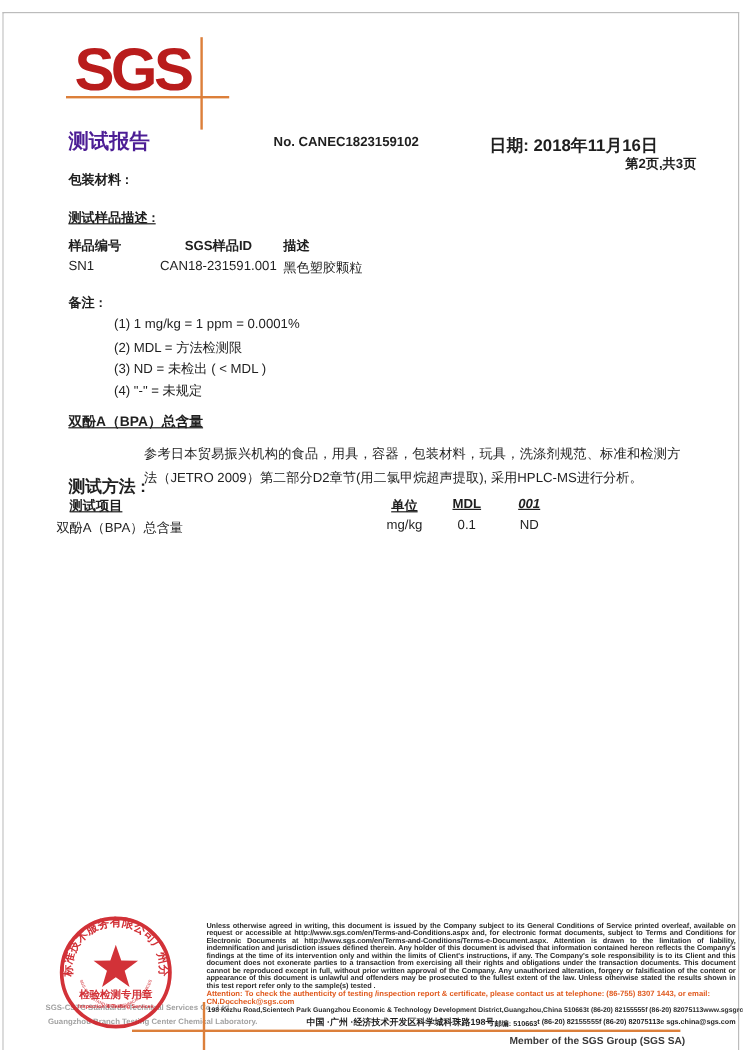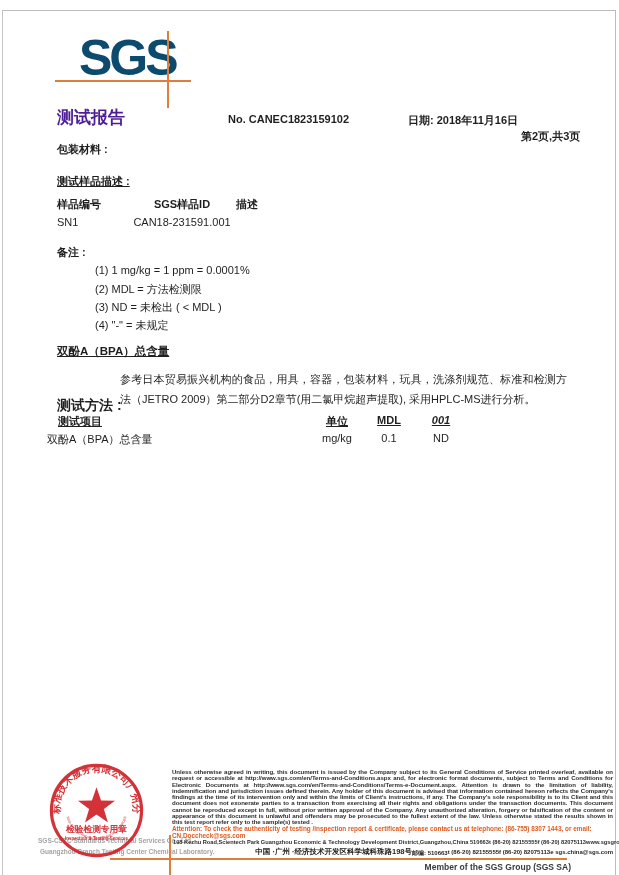--- a/index.html
+++ b/index.html
@@ -4,26 +4,26 @@
 <style>
   html,body{margin:0;padding:0;background:#ffffff;}
   .page{position:relative;width:619px;height:875px;background:#fff;overflow:hidden;
         font-family:"Liberation Sans","DejaVu Sans",sans-serif;color:#1f1f1f;}
   .abs{position:absolute;}
   
   .frame{position:absolute;left:2px;top:10px;width:612px;height:865px;
          border-top:1px solid #bcbcbc;border-left:1px solid #c4c4c4;border-right:1px solid #bcbcbc;}
   
   .sgs-logo{left:62px;top:34px;font-size:50px;line-height:48px;font-weight:bold;
-            color:#0c4a6e;letter-spacing:-3px;margin-left:17px;}
+            color:#b91c1c;letter-spacing:-3px;}
   .logo-hline{left:55px;top:80px;width:136px;height:2px;background:#dc7f3a;}
   .logo-vline{left:167px;top:31px;width:2px;height:77px;background:#dc7f3a;}
   .doc-title{left:57px;top:106px;font-size:17px;font-weight:bold;color:#4c1d95;}
   .report-no{left:228px;top:113px;font-size:11px;font-weight:bold;}
-  .date-line{left:408px;top:113px;font-size:11px;font-weight:bold;}
+  .date-line{left:408px;top:113px;font-size:14px;font-weight:bold;}
   .page-info{left:521px;top:129px;font-size:11px;font-weight:bold;}
   .results-label{left:57px;top:142px;font-size:11px;font-weight:bold;}
   .sample-desc-label{left:57px;top:174px;font-size:11px;font-weight:bold;text-decoration:underline;}
   
   .st-h{font-size:11px;font-weight:bold;top:197px;}
   .st-v{font-size:11px;top:216px;}
   .st-c1{left:57px;width:74px;text-align:left;}
   .st-c2{left:126px;width:112px;text-align:center;}
   .st-c3{left:236px;width:150px;text-align:left;}
   
@@ -76,20 +76,21 @@
   <div class="abs page-info">第2页,共3页</div>
 
   <div class="abs results-label">包装材料 :</div>
   <div class="abs sample-desc-label">测试样品描述 :</div>
 
   <div class="abs st-h st-c1">样品编号</div>
   <div class="abs st-h st-c2">SGS样品ID</div>
   <div class="abs st-h st-c3">描述</div>
   <div class="abs st-v st-c1">SN1</div>
   <div class="abs st-v st-c2">CAN18-231591.001</div>
+  <div class="abs st-v st-c3">黑色塑胶颗粒</div>
 
   <div class="abs notes-label">备注 :</div>
   <div class="abs note note-0">(1) 1 mg/kg = 1 ppm = 0.0001%</div>
   <div class="abs note note-1">(2) MDL = 方法检测限</div>
   <div class="abs note note-2">(3) ND = 未检出 ( &lt; MDL )</div>
   <div class="abs note note-3">(4) "-" = 未规定</div>
 
   <div class="abs section-title">双酚A（BPA）总含量</div>
   <div class="abs method-label">测试方法 :</div>
   <div class="abs method-text">参考日本贸易振兴机构的食品，用具，容器，包装材料，玩具，洗涤剂规范、标准和检测方法（JETRO 2009）第二部分D2章节(用二氯甲烷超声提取), 采用HPLC-MS进行分析。</div>

